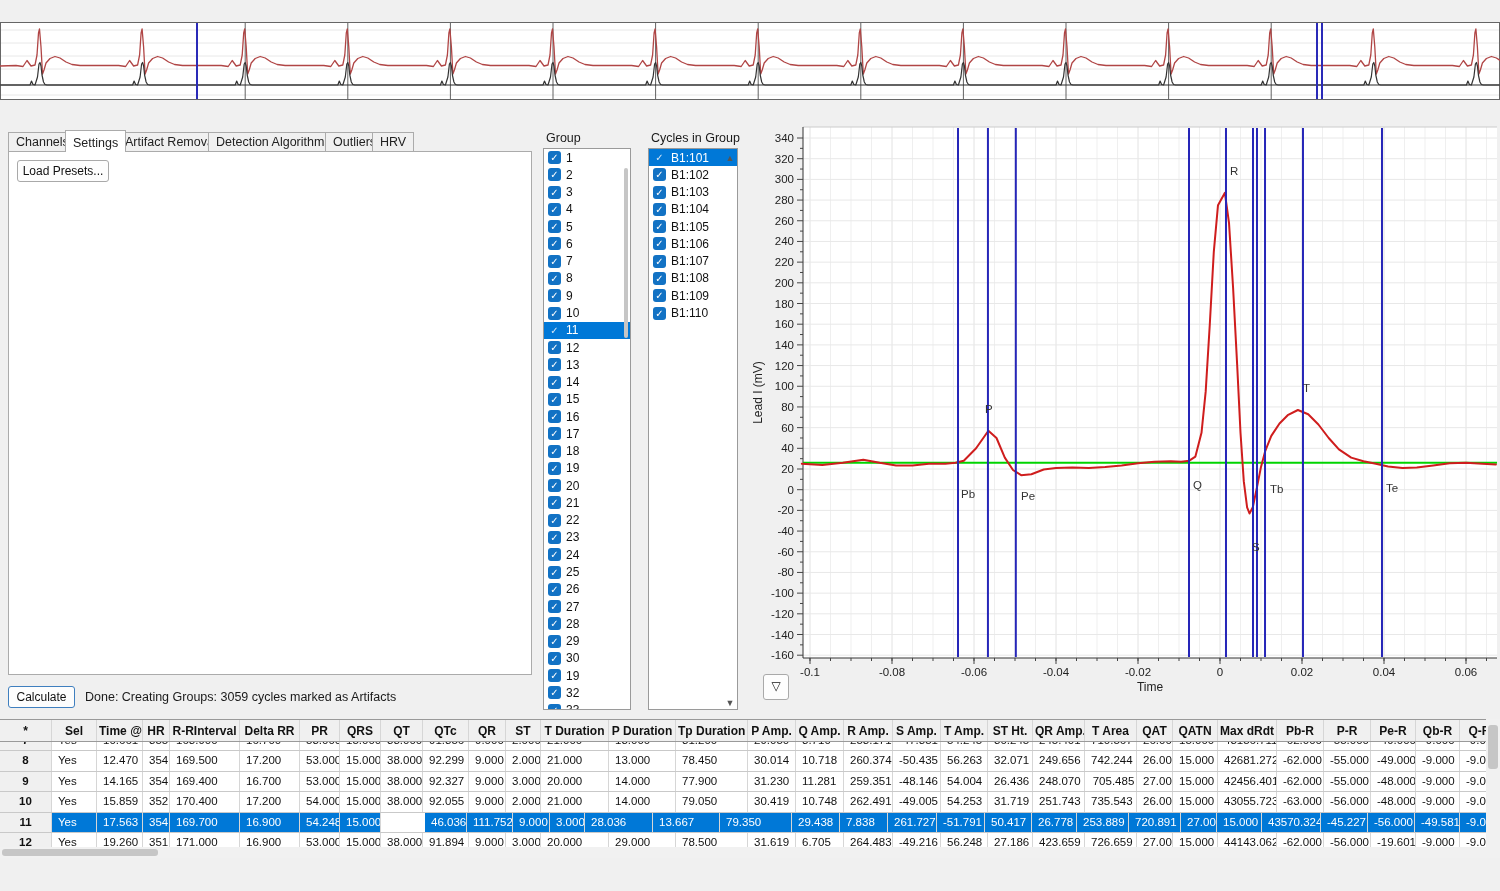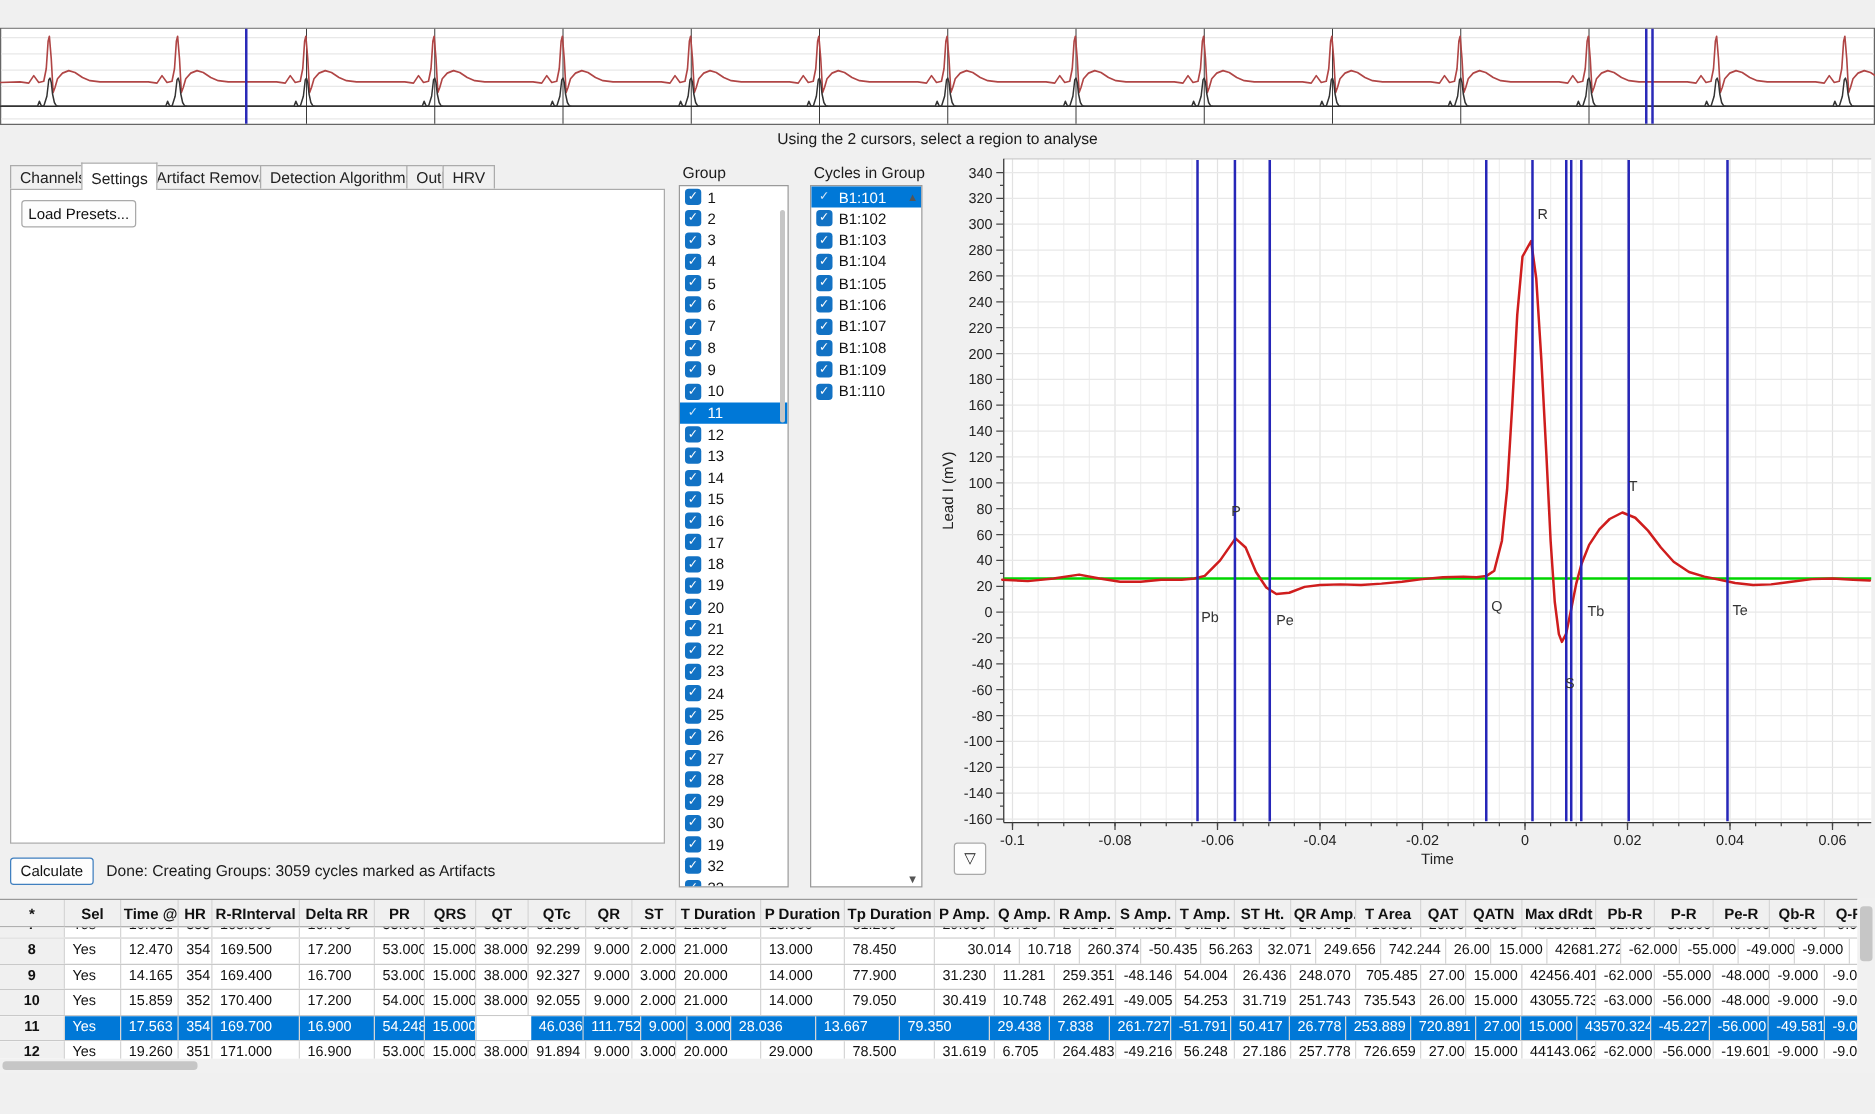--- a/index.html
+++ b/index.html
@@ -102,29 +102,28 @@
         <line x1="1066" y1="23" x2="1066" y2="99" stroke="#3a3a3a" stroke-width="0.8"></line>
         <line x1="1168.6" y1="23" x2="1168.6" y2="99" stroke="#3a3a3a" stroke-width="0.8"></line>
         <line x1="1271.1999999999998" y1="23" x2="1271.1999999999998" y2="99" stroke="#3a3a3a" stroke-width="0.8"></line>
         <line x1="1" y1="85" x2="1499" y2="85" stroke="#2a2a2a" stroke-width="1.1"></line>
         <path d="M0,66 L16,65.5 L23,66.5 L27,60.5 L31,66 L35,65 L37,55 L38.5,33 L39.5,29 L41,47 L42.5,74 L44,70 L46,63 L50,58.5 L55,56.5 L60,58 L66,62 L72,64.5 L80,65.5 L118.6,65.5 L125.6,66.5 L129.6,60.5 L133.6,66 L137.6,65 L139.6,55 L141.1,33 L142.1,29 L143.6,47 L145.1,74 L146.6,70 L148.6,63 L152.6,58.5 L157.6,56.5 L162.6,58 L168.6,62 L174.6,64.5 L182.6,65.5 L221.2,65.5 L228.2,66.5 L232.2,60.5 L236.2,66 L240.2,65 L242.2,55 L243.7,33 L244.7,29 L246.2,47 L247.7,74 L249.2,70 L251.2,63 L255.2,58.5 L260.2,56.5 L265.2,58 L271.2,62 L277.2,64.5 L285.2,65.5 L323.79999999999995,65.5 L330.79999999999995,66.5 L334.79999999999995,60.5 L338.79999999999995,66 L342.79999999999995,65 L344.79999999999995,55 L346.29999999999995,33 L347.29999999999995,29 L348.79999999999995,47 L350.29999999999995,74 L351.79999999999995,70 L353.79999999999995,63 L357.79999999999995,58.5 L362.79999999999995,56.5 L367.79999999999995,58 L373.79999999999995,62 L379.79999999999995,64.5 L387.79999999999995,65.5 L426.4,65.5 L433.4,66.5 L437.4,60.5 L441.4,66 L445.4,65 L447.4,55 L448.9,33 L449.9,29 L451.4,47 L452.9,74 L454.4,70 L456.4,63 L460.4,58.5 L465.4,56.5 L470.4,58 L476.4,62 L482.4,64.5 L490.4,65.5 L529,65.5 L536,66.5 L540,60.5 L544,66 L548,65 L550,55 L551.5,33 L552.5,29 L554,47 L555.5,74 L557,70 L559,63 L563,58.5 L568,56.5 L573,58 L579,62 L585,64.5 L593,65.5 L631.5999999999999,65.5 L638.5999999999999,66.5 L642.5999999999999,60.5 L646.5999999999999,66 L650.5999999999999,65 L652.5999999999999,55 L654.0999999999999,33 L655.0999999999999,29 L656.5999999999999,47 L658.0999999999999,74 L659.5999999999999,70 L661.5999999999999,63 L665.5999999999999,58.5 L670.5999999999999,56.5 L675.5999999999999,58 L681.5999999999999,62 L687.5999999999999,64.5 L695.5999999999999,65.5 L734.1999999999999,65.5 L741.1999999999999,66.5 L745.1999999999999,60.5 L749.1999999999999,66 L753.1999999999999,65 L755.1999999999999,55 L756.6999999999999,33 L757.6999999999999,29 L759.1999999999999,47 L760.6999999999999,74 L762.1999999999999,70 L764.1999999999999,63 L768.1999999999999,58.5 L773.1999999999999,56.5 L778.1999999999999,58 L784.1999999999999,62 L790.1999999999999,64.5 L798.1999999999999,65.5 L836.8,65.5 L843.8,66.5 L847.8,60.5 L851.8,66 L855.8,65 L857.8,55 L859.3,33 L860.3,29 L861.8,47 L863.3,74 L864.8,70 L866.8,63 L870.8,58.5 L875.8,56.5 L880.8,58 L886.8,62 L892.8,64.5 L900.8,65.5 L939.4,65.5 L946.4,66.5 L950.4,60.5 L954.4,66 L958.4,65 L960.4,55 L961.9,33 L962.9,29 L964.4,47 L965.9,74 L967.4,70 L969.4,63 L973.4,58.5 L978.4,56.5 L983.4,58 L989.4,62 L995.4,64.5 L1003.4,65.5 L1042,65.5 L1049,66.5 L1053,60.5 L1057,66 L1061,65 L1063,55 L1064.5,33 L1065.5,29 L1067,47 L1068.5,74 L1070,70 L1072,63 L1076,58.5 L1081,56.5 L1086,58 L1092,62 L1098,64.5 L1106,65.5 L1144.6,65.5 L1151.6,66.5 L1155.6,60.5 L1159.6,66 L1163.6,65 L1165.6,55 L1167.1,33 L1168.1,29 L1169.6,47 L1171.1,74 L1172.6,70 L1174.6,63 L1178.6,58.5 L1183.6,56.5 L1188.6,58 L1194.6,62 L1200.6,64.5 L1208.6,65.5 L1247.1999999999998,65.5 L1254.1999999999998,66.5 L1258.1999999999998,60.5 L1262.1999999999998,66 L1266.1999999999998,65 L1268.1999999999998,55 L1269.6999999999998,33 L1270.6999999999998,29 L1272.1999999999998,47 L1273.6999999999998,74 L1275.1999999999998,70 L1277.1999999999998,63 L1281.1999999999998,58.5 L1286.1999999999998,56.5 L1291.1999999999998,58 L1297.1999999999998,62 L1303.1999999999998,64.5 L1311.1999999999998,65.5 L1349.8,65.5 L1356.8,66.5 L1360.8,60.5 L1364.8,66 L1368.8,65 L1370.8,55 L1372.3,33 L1373.3,29 L1374.8,47 L1376.3,74 L1377.8,70 L1379.8,63 L1383.8,58.5 L1388.8,56.5 L1393.8,58 L1399.8,62 L1405.8,64.5 L1413.8,65.5 L1452.3999999999999,65.5 L1459.3999999999999,66.5 L1463.3999999999999,60.5 L1467.3999999999999,66 L1471.3999999999999,65 L1473.3999999999999,55 L1474.8999999999999,33 L1475.8999999999999,29 L1477.3999999999999,47 L1478.8999999999999,74 L1480.3999999999999,70 L1482.3999999999999,63 L1486.3999999999999,58.5 L1491.3999999999999,56.5 L1496.3999999999999,58 L1502.3999999999999,62 L1508.3999999999999,64.5 L1516.3999999999999,65.5 L1500,66" fill="none" stroke="#b04545" stroke-width="1.3" stroke-linejoin="round"></path>
         <path d="M0,85 L30,85 L31.5,81 L33,84.5 L35,85 L37.5,77 L39,64 L40,62.5 L41,66 L42,75 L43.5,82 L45,84.5 L47,85 L132.6,85 L134.1,81 L135.6,84.5 L137.6,85 L140.1,77 L141.6,64 L142.6,62.5 L143.6,66 L144.6,75 L146.1,82 L147.6,84.5 L149.6,85 L235.2,85 L236.7,81 L238.2,84.5 L240.2,85 L242.7,77 L244.2,64 L245.2,62.5 L246.2,66 L247.2,75 L248.7,82 L250.2,84.5 L252.2,85 L337.79999999999995,85 L339.29999999999995,81 L340.79999999999995,84.5 L342.79999999999995,85 L345.29999999999995,77 L346.79999999999995,64 L347.79999999999995,62.5 L348.79999999999995,66 L349.79999999999995,75 L351.29999999999995,82 L352.79999999999995,84.5 L354.79999999999995,85 L440.4,85 L441.9,81 L443.4,84.5 L445.4,85 L447.9,77 L449.4,64 L450.4,62.5 L451.4,66 L452.4,75 L453.9,82 L455.4,84.5 L457.4,85 L543,85 L544.5,81 L546,84.5 L548,85 L550.5,77 L552,64 L553,62.5 L554,66 L555,75 L556.5,82 L558,84.5 L560,85 L645.5999999999999,85 L647.0999999999999,81 L648.5999999999999,84.5 L650.5999999999999,85 L653.0999999999999,77 L654.5999999999999,64 L655.5999999999999,62.5 L656.5999999999999,66 L657.5999999999999,75 L659.0999999999999,82 L660.5999999999999,84.5 L662.5999999999999,85 L748.1999999999999,85 L749.6999999999999,81 L751.1999999999999,84.5 L753.1999999999999,85 L755.6999999999999,77 L757.1999999999999,64 L758.1999999999999,62.5 L759.1999999999999,66 L760.1999999999999,75 L761.6999999999999,82 L763.1999999999999,84.5 L765.1999999999999,85 L850.8,85 L852.3,81 L853.8,84.5 L855.8,85 L858.3,77 L859.8,64 L860.8,62.5 L861.8,66 L862.8,75 L864.3,82 L865.8,84.5 L867.8,85 L953.4,85 L954.9,81 L956.4,84.5 L958.4,85 L960.9,77 L962.4,64 L963.4,62.5 L964.4,66 L965.4,75 L966.9,82 L968.4,84.5 L970.4,85 L1056,85 L1057.5,81 L1059,84.5 L1061,85 L1063.5,77 L1065,64 L1066,62.5 L1067,66 L1068,75 L1069.5,82 L1071,84.5 L1073,85 L1158.6,85 L1160.1,81 L1161.6,84.5 L1163.6,85 L1166.1,77 L1167.6,64 L1168.6,62.5 L1169.6,66 L1170.6,75 L1172.1,82 L1173.6,84.5 L1175.6,85 L1261.1999999999998,85 L1262.6999999999998,81 L1264.1999999999998,84.5 L1266.1999999999998,85 L1268.6999999999998,77 L1270.1999999999998,64 L1271.1999999999998,62.5 L1272.1999999999998,66 L1273.1999999999998,75 L1274.6999999999998,82 L1276.1999999999998,84.5 L1278.1999999999998,85 L1363.8,85 L1365.3,81 L1366.8,84.5 L1368.8,85 L1371.3,77 L1372.8,64 L1373.8,62.5 L1374.8,66 L1375.8,75 L1377.3,82 L1378.8,84.5 L1380.8,85 L1466.3999999999999,85 L1467.8999999999999,81 L1469.3999999999999,84.5 L1471.3999999999999,85 L1473.8999999999999,77 L1475.3999999999999,64 L1476.3999999999999,62.5 L1477.3999999999999,66 L1478.3999999999999,75 L1479.8999999999999,82 L1481.3999999999999,84.5 L1483.3999999999999,85 L1500,85" fill="none" stroke="#333333" stroke-width="1.2" stroke-linejoin="round"></path>
         <line x1="197" y1="23" x2="197" y2="99" stroke="#2a2ab8" stroke-width="2"></line>
         <line x1="1317" y1="23" x2="1317" y2="99" stroke="#2a2ab8" stroke-width="2"></line>
         <line x1="1322" y1="23" x2="1322" y2="99" stroke="#2a2ab8" stroke-width="2"></line>
       </svg></div>
-  <div class="abs" id="msgbar">Using the 2 cursors, select a region to analyse</div>
 
   <div id="tabbar">
       <div class="tab" style="left: 8px; min-width: 55px;">Channels</div>
       <div class="tab active" style="left: 65px; min-width: 50px;">Settings</div>
       <div class="tab" style="left: 117px; min-width: 94px;">Artifact Removal</div>
       <div class="tab" style="left: 208px; min-width: 115px;">Detection Algorithms</div>
       <div class="tab" style="left: 325px; min-width: 46px;">Outliers</div>
-      <div class="tab" style="left: 354px; min-width: 30px;">HRV</div>
+      <div class="tab" style="left: 372px; min-width: 30px;">HRV</div>
     </div>
   <div class="abs" id="settings-panel">
     <div class="btn" style="left:8px; top:8px; width:92px">Load Presets...</div>
   </div>
 
   <div id="form-layer">
       <div class="rlabel" style="left: 5px; top: 194px;">Average</div>
       <div class="numin" style="left: 125px; top: 190px; width: 67px;">10</div>
       <div class="spin" style="left: 176px; top: 191px;">▲<br>▼</div>
       <div class="dropdown" style="left: 207px; top: 190px; width: 66px;">cycles<span class="dd-arrow">⌄</span></div>
@@ -665,21 +664,21 @@
             <div class="tcell" style="flex-basis: 60px;">17.200</div>
             <div class="tcell" style="flex-basis: 40px;">53.000</div>
             <div class="tcell" style="flex-basis: 41px;">15.000</div>
             <div class="tcell" style="flex-basis: 42px;">38.000</div>
             <div class="tcell" style="flex-basis: 46px;">92.299</div>
             <div class="tcell" style="flex-basis: 37px;">9.000</div>
             <div class="tcell" style="flex-basis: 35px;">2.000</div>
             <div class="tcell" style="flex-basis: 68px;">21.000</div>
             <div class="tcell" style="flex-basis: 67px;">13.000</div>
             <div class="tcell" style="flex-basis: 72px;">78.450</div>
-            <div class="tcell" style="flex-basis: 48px; margin-left: 20px;">30.014</div>
+            <div class="tcell" style="flex-basis: 48px;">30.014</div>
             <div class="tcell" style="flex-basis: 48px;">10.718</div>
             <div class="tcell" style="flex-basis: 49px;">260.374</div>
             <div class="tcell" style="flex-basis: 48px;">-50.435</div>
             <div class="tcell" style="flex-basis: 47px;">56.263</div>
             <div class="tcell" style="flex-basis: 45px;">32.071</div>
             <div class="tcell" style="flex-basis: 52px;">249.656</div>
             <div class="tcell" style="flex-basis: 52px;">742.244</div>
             <div class="tcell" style="flex-basis: 36px;">26.000</div>
             <div class="tcell" style="flex-basis: 45px;">15.000</div>
             <div class="tcell" style="flex-basis: 59px;">42681.272</div>
@@ -803,21 +802,21 @@
             <div class="tcell" style="flex-basis: 35px;">3.000</div>
             <div class="tcell" style="flex-basis: 68px;">20.000</div>
             <div class="tcell" style="flex-basis: 67px;">29.000</div>
             <div class="tcell" style="flex-basis: 72px;">78.500</div>
             <div class="tcell" style="flex-basis: 48px;">31.619</div>
             <div class="tcell" style="flex-basis: 48px;">6.705</div>
             <div class="tcell" style="flex-basis: 49px;">264.483</div>
             <div class="tcell" style="flex-basis: 48px;">-49.216</div>
             <div class="tcell" style="flex-basis: 47px;">56.248</div>
             <div class="tcell" style="flex-basis: 45px;">27.186</div>
-            <div class="tcell" style="flex-basis: 52px;">257.778</div>
+            <div class="tcell" style="flex-basis: 52px;">423.659</div>
             <div class="tcell" style="flex-basis: 52px;">726.659</div>
             <div class="tcell" style="flex-basis: 36px;">27.000</div>
             <div class="tcell" style="flex-basis: 45px;">15.000</div>
             <div class="tcell" style="flex-basis: 59px;">44143.062</div>
             <div class="tcell" style="flex-basis: 47px;">-62.000</div>
             <div class="tcell" style="flex-basis: 47px;">-56.000</div>
             <div class="tcell" style="flex-basis: 45px;">-19.601</div>
             <div class="tcell" style="flex-basis: 44px;">-9.000</div>
             <div class="tcell" style="flex-basis: 40px;">-9.00</div>
           </div>

